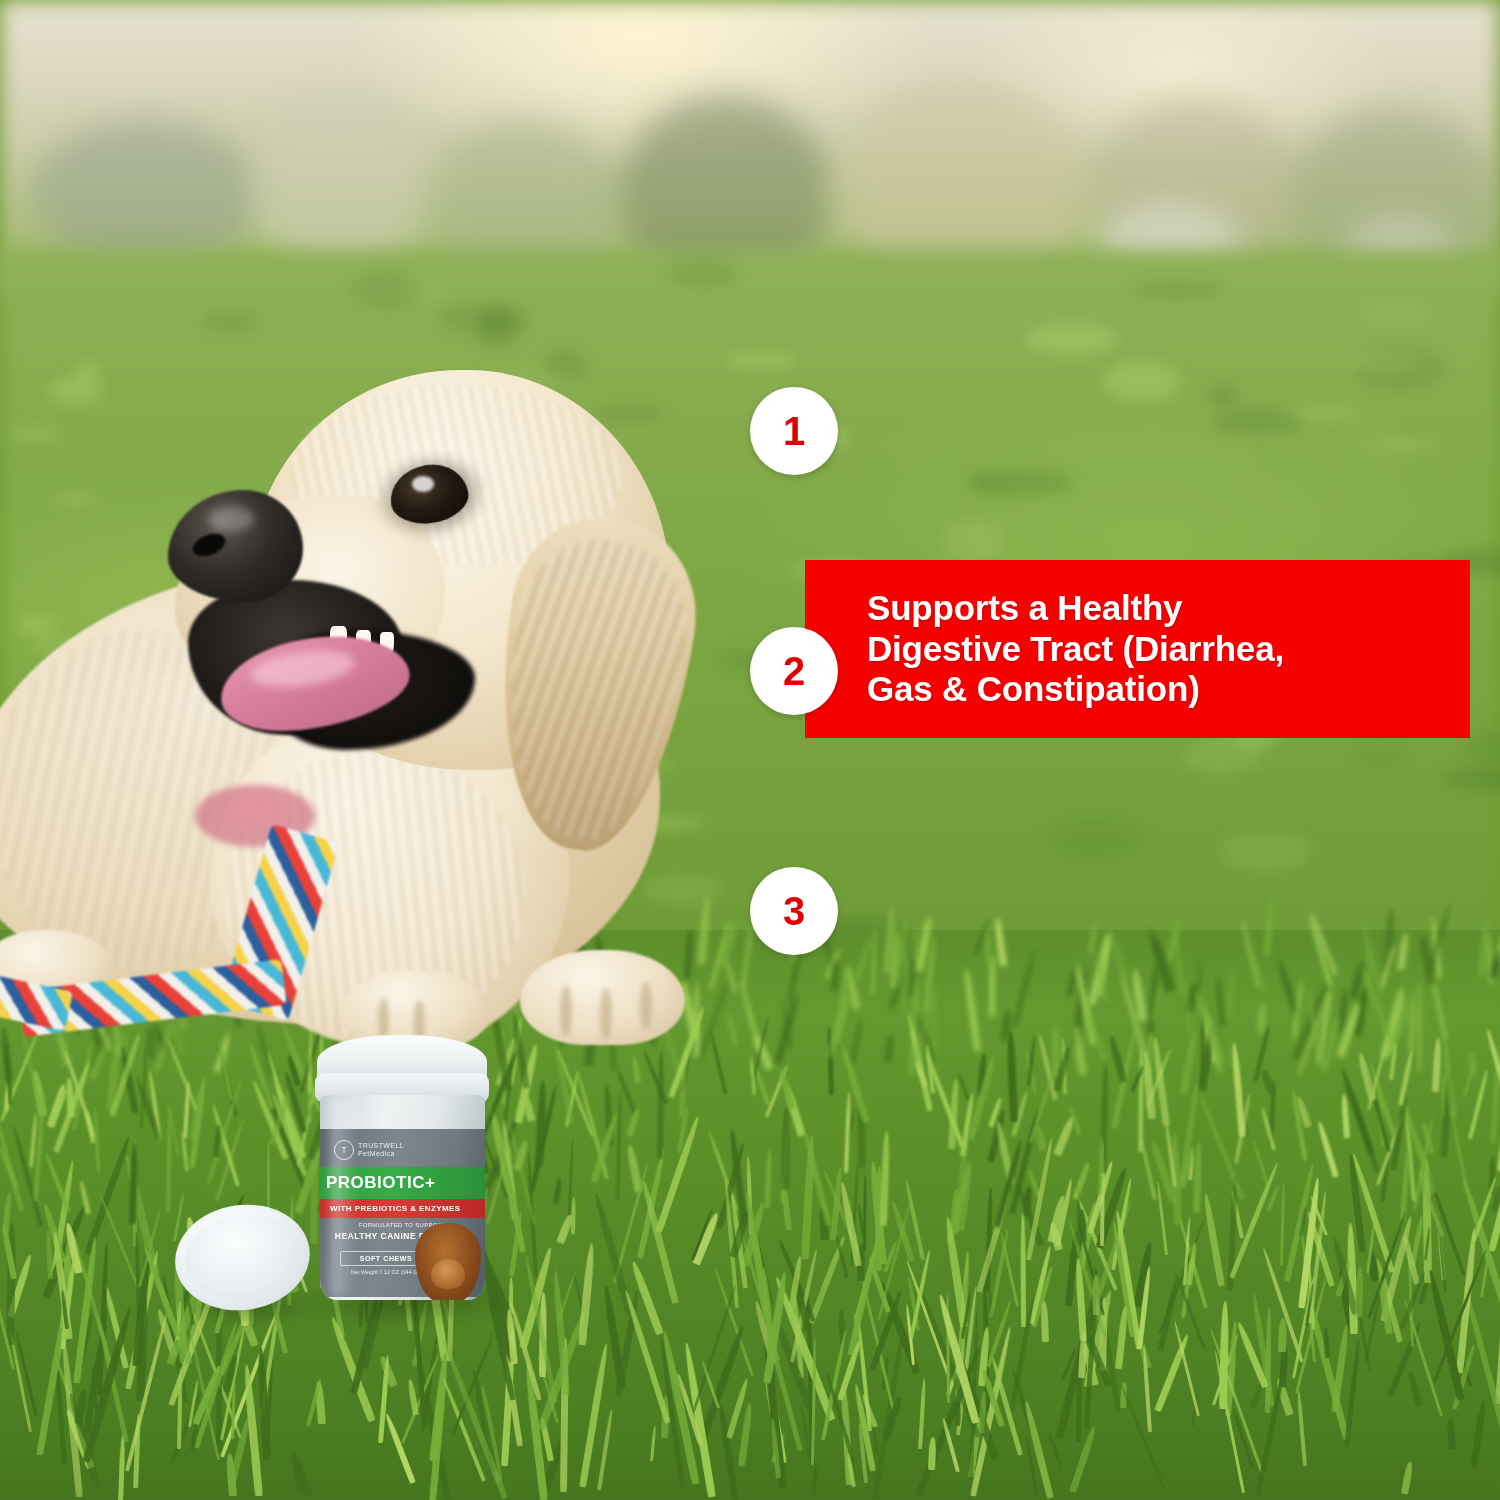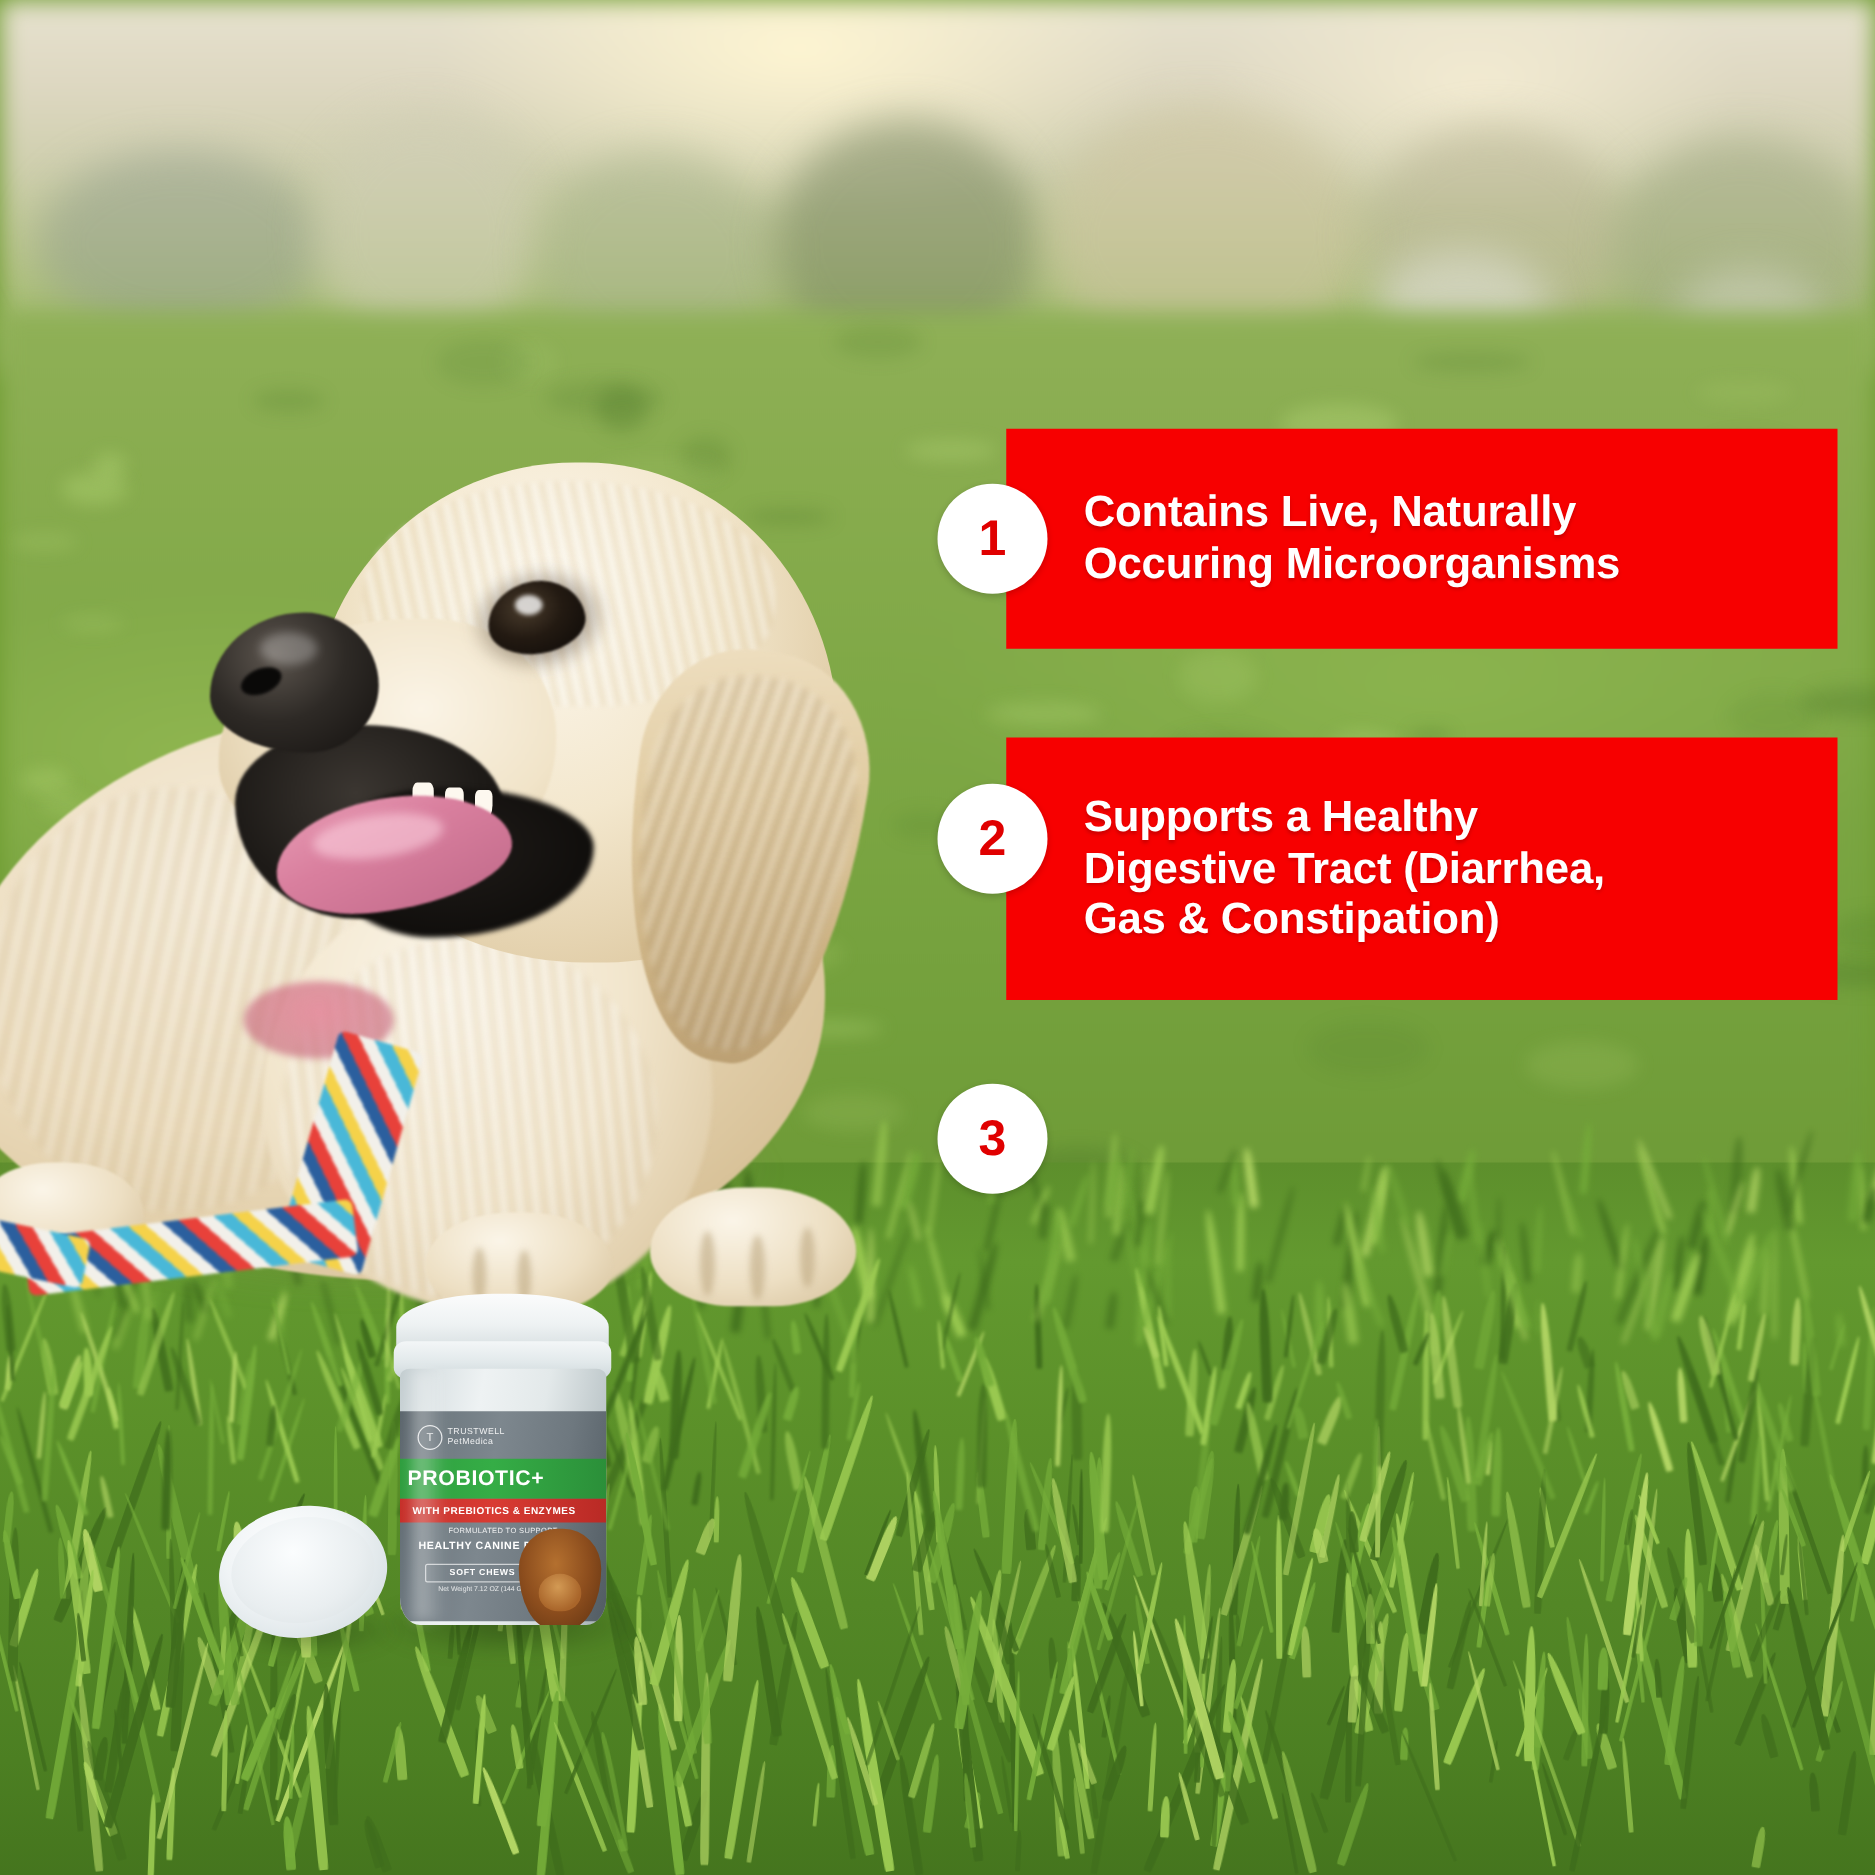--- a/index.html
+++ b/index.html
@@ -331,21 +331,21 @@
   }
   .benefit-num{
     position:absolute;left:750px;
     width:88px;height:88px;border-radius:50%;
     background:#ffffff;
     display:flex;align-items:center;justify-content:center;
     font-size:40px;font-weight:bold;color:#e00000;
     box-shadow:0 2px 6px rgba(0,0,0,.18);
   }
   #bx1{top:343px;height:176px;}
-  #bx2{top:590px;height:210px;}
+  #bx2{top:560px;height:178px;}
   #bx3{top:823px;height:177px;}
   #nm1{top:387px;}
   #nm2{top:627px;}
   #nm3{top:867px;}
 </style>
 </head>
 <body>
 
 <div class="stage">
 
@@ -1412,24 +1412,20 @@
           <div class="lbl-dog">
             <div class="lbl-dog-face"></div>
           </div>
         </div>
       </div>
       <div class="jar-gloss"></div>
     </div>
   </div>
 
 
-  <div class="benefit" id="bx1">
-    <div class="benefit-text">Contains Live, Naturally
-Occuring Microorganisms</div>
-  </div>
   <div class="benefit-num" id="nm1">1</div>
 
   <div class="benefit" id="bx2">
     <div class="benefit-text">Supports a Healthy
 Digestive Tract (Diarrhea,
 Gas &amp; Constipation)</div>
   </div>
   <div class="benefit-num" id="nm2">2</div>
 
   <div class="benefit-num" id="nm3">3</div>

